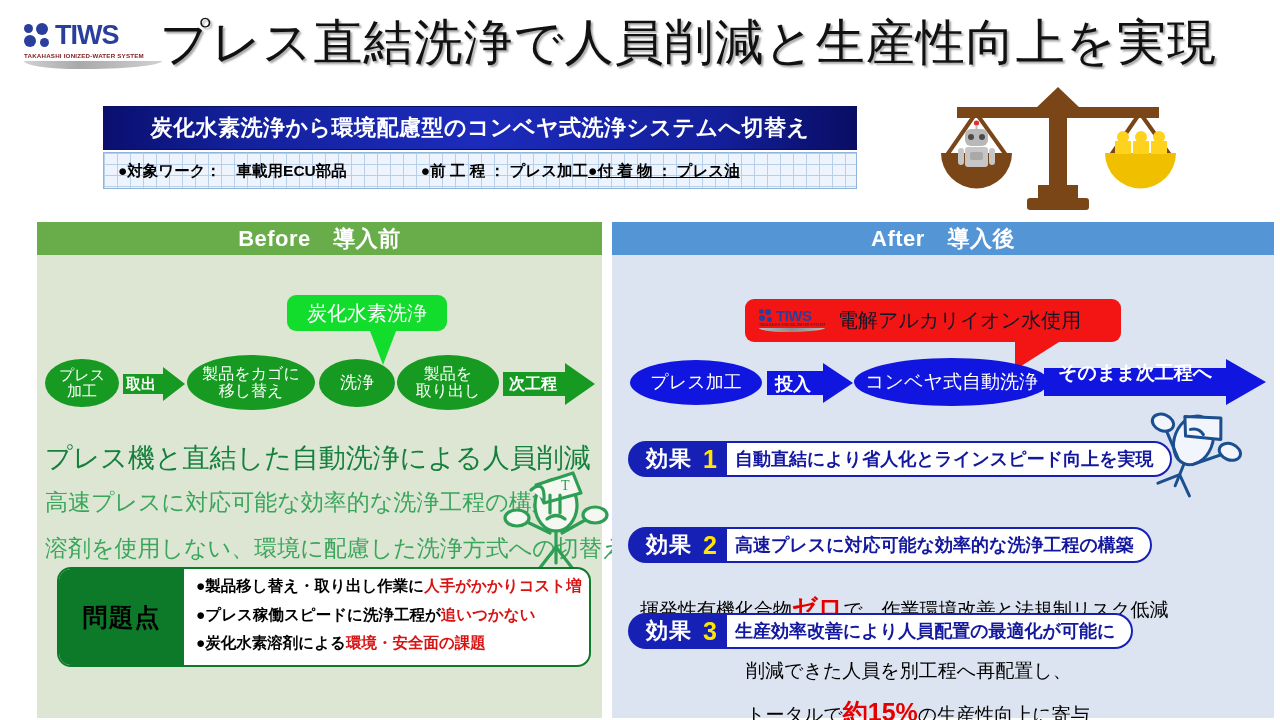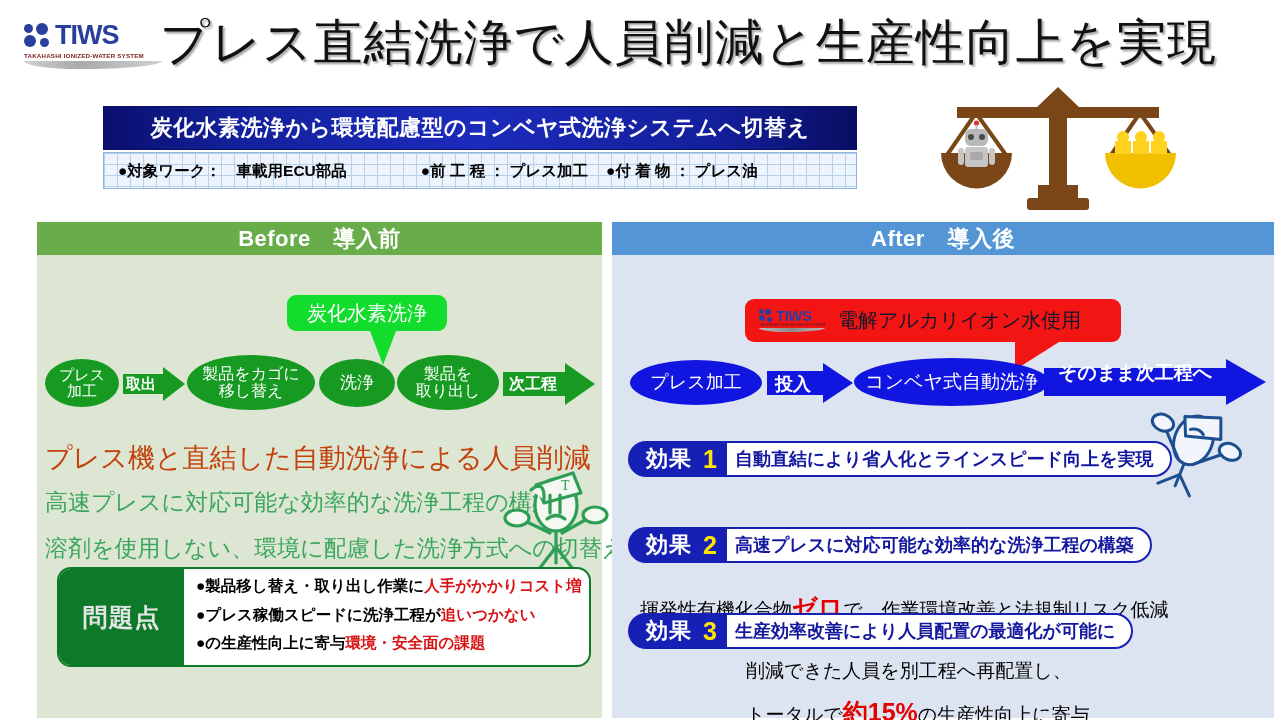--- a/index.html
+++ b/index.html
@@ -38,21 +38,21 @@
 
   .specbar{position:absolute;left:103px;top:152px;width:752px;height:35px;
      background-color:#eef4fd;
      background-image:linear-gradient(to right,#b7cfe8 1px,transparent 1px),
                       linear-gradient(to bottom,#b7cfe8 1px,transparent 1px);
      background-size:13px 11px;
      border:1px solid #8fb4d8;display:flex;align-items:center;}
   .specbar .cell{font-size:15.5px;color:#000;font-weight:bold;white-space:nowrap;line-height:1;}
   .spec1{margin-left:14px;}
   .spec2{margin-left:74px;}
-  .spec3{margin-left:18px;}
+  .spec3{text-decoration:underline;}
 
   
   .scale{position:absolute;left:935px;top:85px;width:245px;height:125px;}
 
   
   .panel{position:absolute;top:222px;}
   .panel-head{height:33px;display:flex;align-items:center;justify-content:center;
      color:#fff;font-size:22px;font-weight:bold;letter-spacing:.5px;}
   .panel-body{position:relative;}
   .panel-left{left:37px;width:565px;}
@@ -68,28 +68,28 @@
   .pill-g{background:#179a21;border-radius:50%/50%;}
   .arrow-g{position:absolute;color:#fff;display:flex;align-items:center;justify-content:center;
      font-weight:bold;}
   .callout-g{position:absolute;background:#12dd2c;border-radius:9px;
      display:flex;align-items:center;justify-content:center;color:#fff;font-size:20px;white-space:nowrap;}
   .callout-g:after{content:"";position:absolute;left:52%;top:36px;width:0;height:0;
      border-left:13px solid transparent;border-right:13px solid transparent;border-top:34px solid #12dd2c;}
 
   
   .gline{position:absolute;color:#2f9e52;white-space:nowrap;font-weight:400;}
-  .gline.l1{font-size:27px;color:#c2410c;}
+  .gline.l1{font-size:27px;color:#15803d;}
   .gline.l2,.gline.l3{font-size:23px;color:#3aa65c;}
 
   
   .probbox{position:absolute;left:57px;top:567px;width:530px;height:96px;
      border:2px solid #0d7a2a;border-radius:14px;background:#fff;overflow:hidden;display:flex;}
   .probbox .lbl{width:125px;background:#0d7a2a;display:flex;align-items:center;justify-content:center;
-     color:#e5e5e5;font-size:25px;font-weight:bold;letter-spacing:1px;}
+     color:#000000;font-size:25px;font-weight:bold;letter-spacing:1px;}
   .probbox .items{flex:1;padding:9px 0 0 12px;}
   .probbox .items div{font-size:15.5px;color:#000;font-weight:bold;line-height:1;margin-bottom:13px;white-space:nowrap;}
   .probbox .items em{font-style:normal;color:#d81313;}
 
   
   .pill-b{background:#1115e0;border-radius:50%/50%;}
   .arrow-b{position:absolute;color:#fff;display:flex;align-items:center;justify-content:center;font-weight:bold;}
   .callout-r{position:absolute;background:#f31414;border-radius:9px;display:flex;align-items:center;
      padding:0 14px;gap:9px;}
   .callout-r .ctxt{color:#0f172a;font-size:20px;white-space:nowrap;}
@@ -254,21 +254,21 @@
   <div class="probbox">
     <div class="lbl">問題点</div>
     <div class="items">
       <div>
         <span>●製品移し替え・取り出し作業に</span><em>人手がかかりコスト増</em>
       </div>
       <div>
         <span>●プレス稼働スピードに洗浄工程が</span><em>追いつかない</em>
       </div>
       <div>
-        <span>●の生産性向上に寄与</span><em>環境・安全面の課題</em>
+        <span>●炭化水素溶剤による</span><em>環境・安全面の課題</em>
       </div>
     </div>
   </div>
 
   <div class="panel panel-right">
     <div class="panel-head">After　導入後</div>
     <div class="panel-body">
 
       <div class="callout-r" style="left:133px;top:44px;width:348px;height:43px;">
         <div class="mini-logo">

